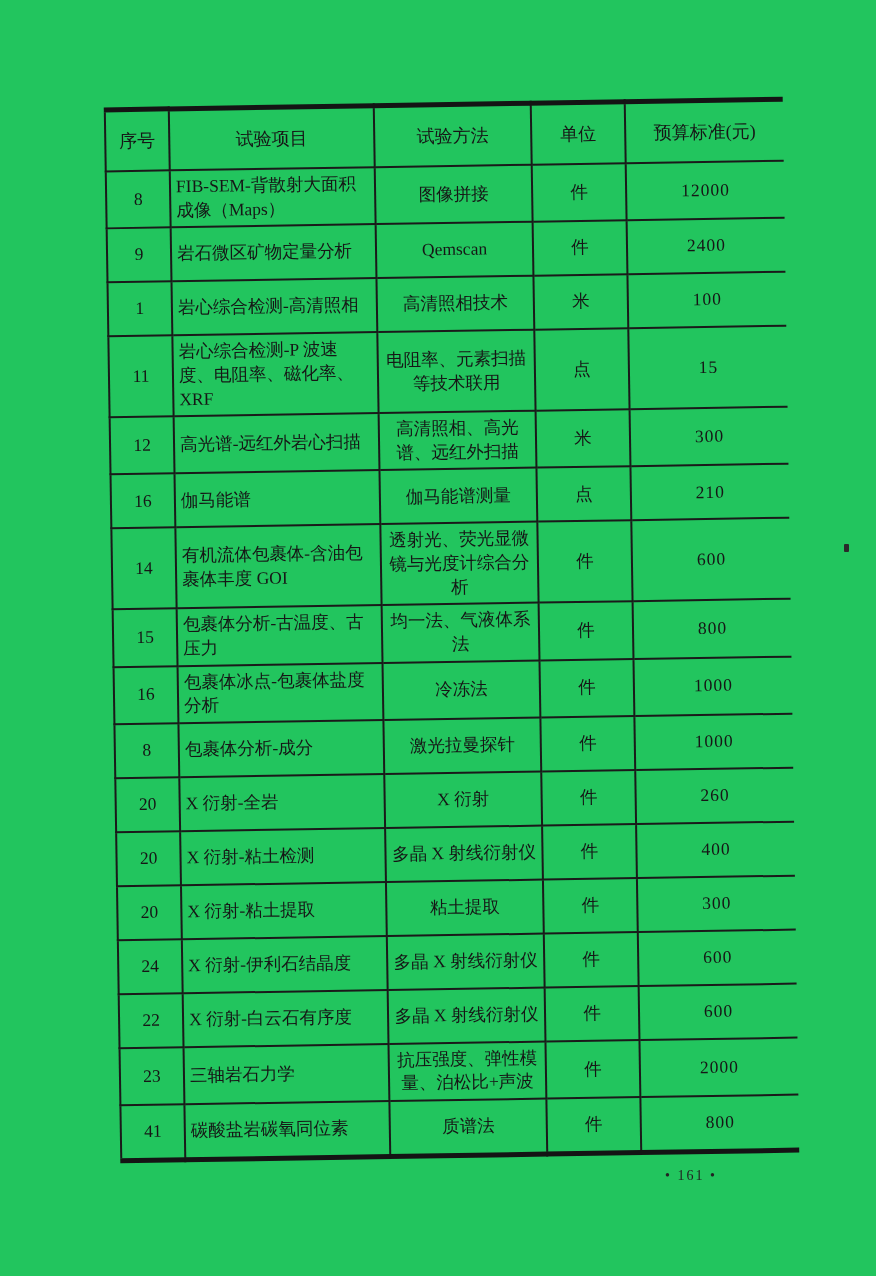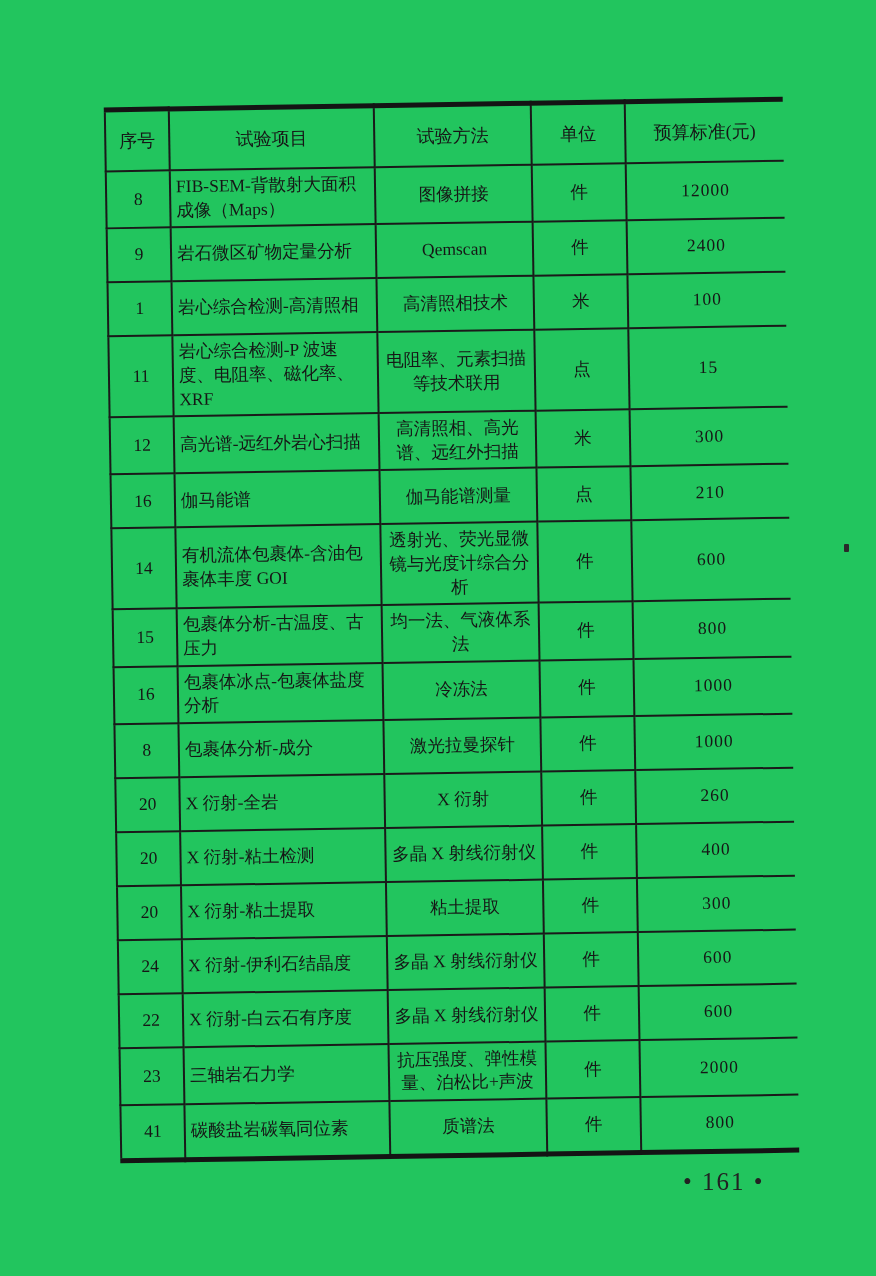--- a/index.html
+++ b/index.html
@@ -56,23 +56,23 @@
     font-size: 17.5px;
     height: 44px;
   }
   .c-no     { text-align: center; }
   .c-item   { text-align: left; padding-left: 7px; }
   .c-method { text-align: center; }
   .c-unit   { text-align: center; }
   .c-price  { text-align: center; letter-spacing: 1px; }
   .page-number {
     position: absolute;
-    left: 683px;
+    left: 665px;
     top: 1168px;
-    font-size: 25px;
+    font-size: 14px;
     color: #222;
     letter-spacing: 2px;
     white-space: nowrap;
   }
   .ink-speck {
     position: absolute;
     left: 844px;
     top: 544px;
     width: 5px;
     height: 8px;

